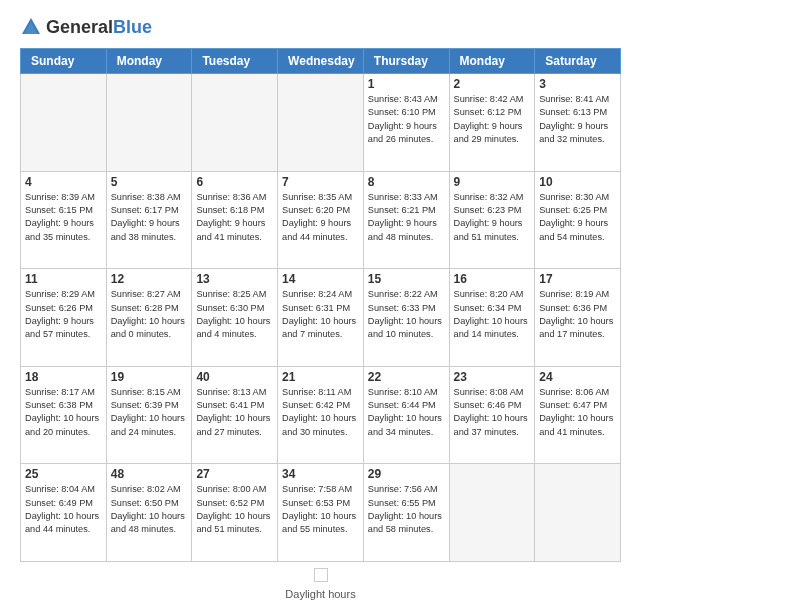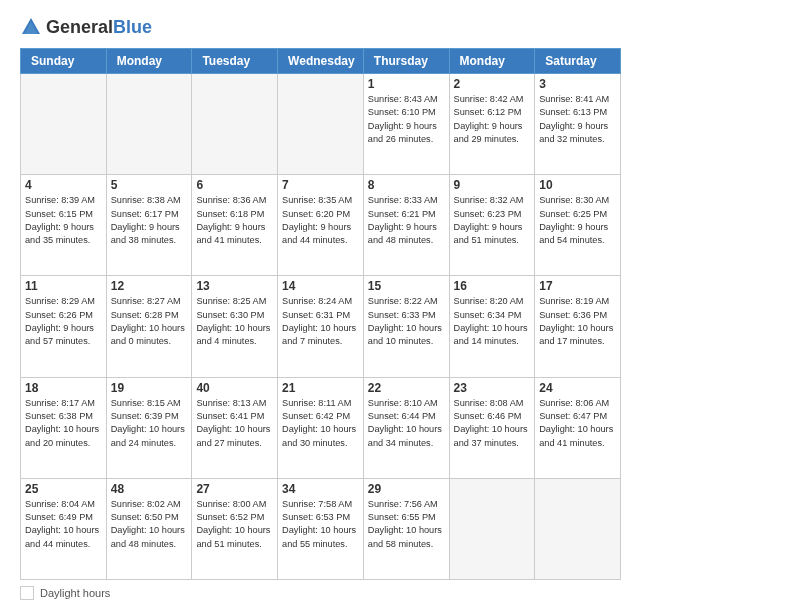--- a/index.html
+++ b/index.html
@@ -98,20 +98,21 @@
       line-height: 1.45;
       font-size: 9.2px;
     }
     .footer {
       margin-top: 6px;
       font-size: 11px;
       color: #555;
       display: flex;
       align-items: center;
       gap: 6px;
+      flex-direction: column;
     }
     .footer-box {
       width: 14px;
       height: 14px;
       background: #fff;
       border: 1px solid #ccc;
       display: inline-block;
     }
   </style>
 </head>

